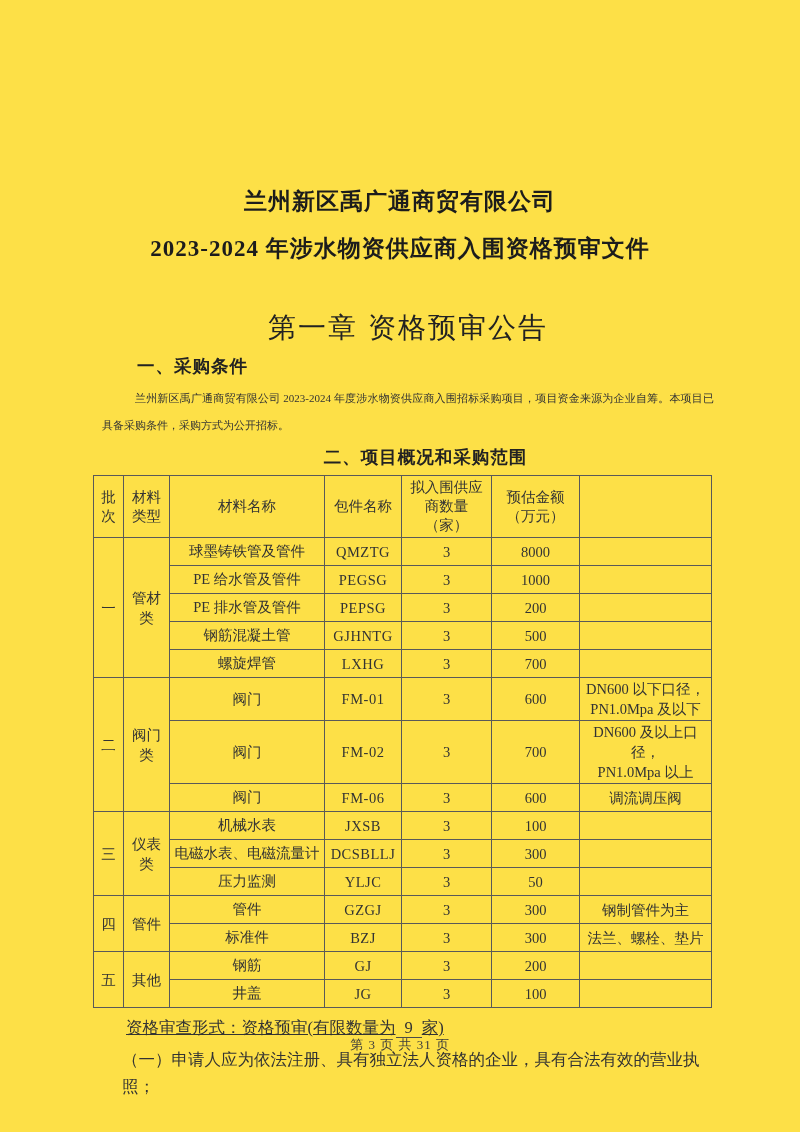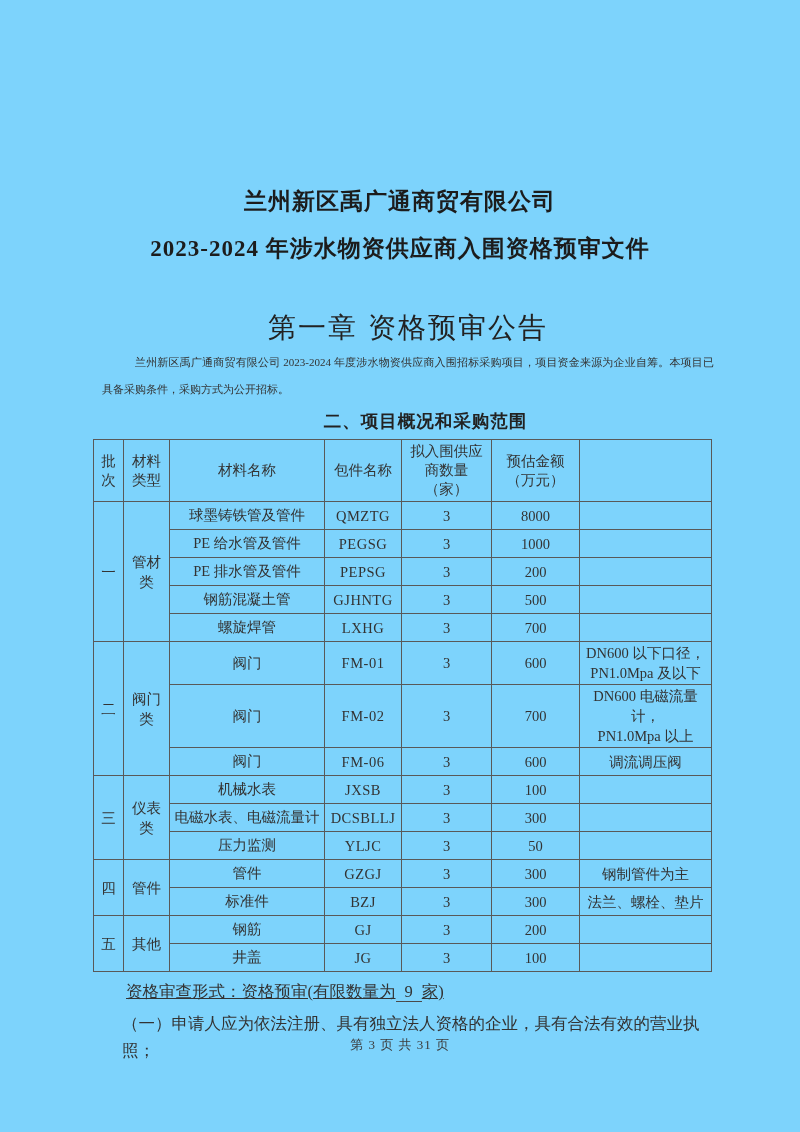--- a/index.html
+++ b/index.html
@@ -4,21 +4,21 @@
 <style>
   html, body {
     margin: 0; padding: 0;
     width: 800px; height: 1132px;
     background: #ffffff;
     overflow: hidden;
   }
   .page {
     position: relative;
     width: 800px; height: 1132px;
-    background: #7dd3fc;
+    background: #fde047;
     font-family: "Liberation Serif", "DejaVu Serif", serif;
     color: #2e2e2e;
     overflow: hidden;
   }
   .content { padding: 0 86px 0 102px; }
 
   .doc-title {
     margin: 0; text-align: center;
     font-size: 23px; font-weight: 700; color: #1c1c1c;
     line-height: 47px; letter-spacing: 1px;
@@ -83,20 +83,21 @@
 </head>
 <body>
 
 <div class="page">
   <h1 class="doc-title first">兰州新区禹广通商贸有限公司</h1>
   <h1 class="doc-title">2023-2024 年涉水物资供应商入围资格预审文件</h1>
 
   <div class="content">
     <h2 class="chapter">第一章 资格预审公告</h2>
 
+    <h3 class="sec-heading">一、采购条件</h3>
     <p class="body-par">兰州新区禹广通商贸有限公司 2023-2024 年度涉水物资供应商入围招标采购项目，项目资金来源为企业自筹。本项目已具备采购条件，采购方式为公开招标。</p>
 
     <h3 class="sec-heading s2">二、项目概况和采购范围</h3>
 
     <table class="proc">
       <colgroup>
         <col style="width:30px">
           <col style="width:46px">
           <col style="width:155px">
         <col style="width:77px">
@@ -180,21 +181,21 @@
             <td class="c-remark">DN600 以下口径，
 PN1.0Mpa 及以下</td>
           </tr>
           <tr>
             <td class="c-name">
               <div class="name-clip">阀门</div>
             </td>
             <td class="c-pkg">FM-02</td>
             <td class="c-count">3</td>
             <td class="c-amount">700</td>
-            <td class="c-remark">DN600 电磁流量计，
+            <td class="c-remark">DN600 及以上口径，
 PN1.0Mpa 以上</td>
           </tr>
           <tr>
             <td class="c-name">
               <div class="name-clip">阀门</div>
             </td>
             <td class="c-pkg">FM-06</td>
             <td class="c-count">3</td>
             <td class="c-amount">600</td>
             <td class="c-remark">调流调压阀</td>

